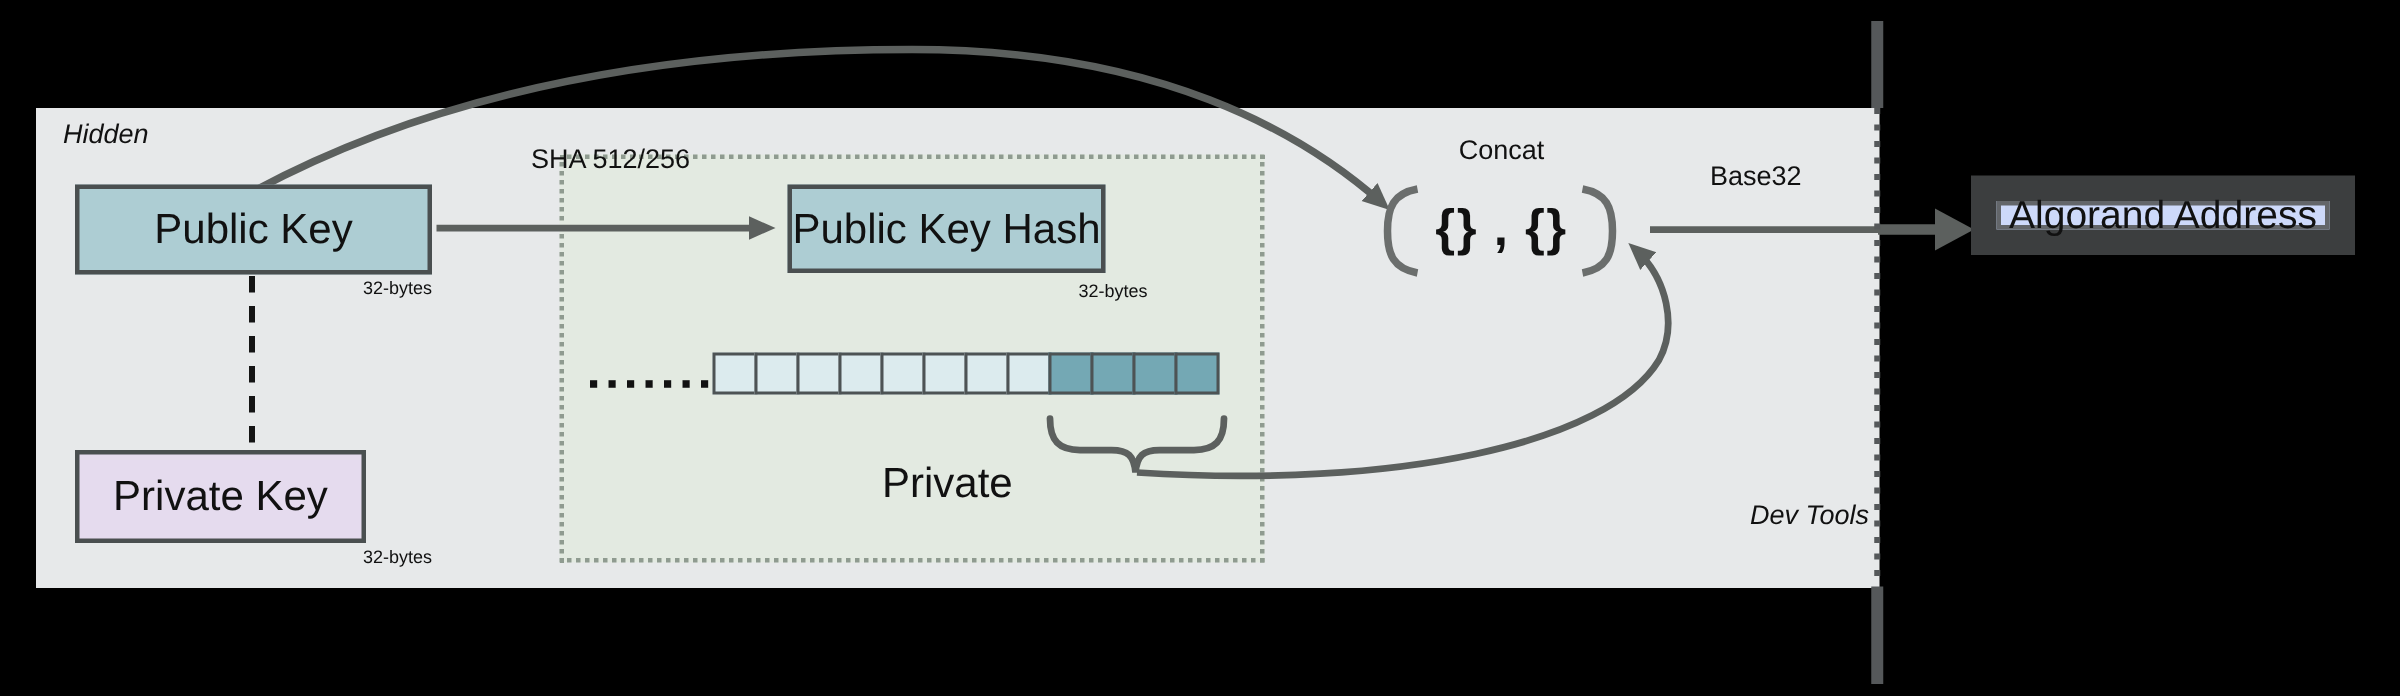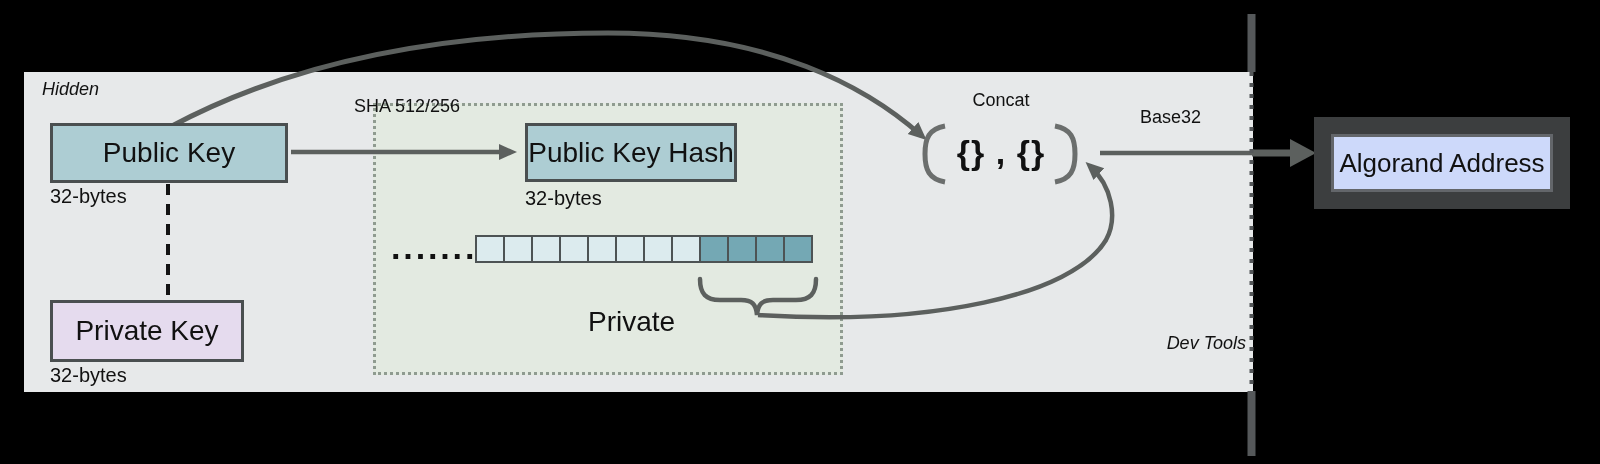--- a/index.html
+++ b/index.html
@@ -28,42 +28,42 @@
   .italic{font-style:italic;}
   .node{
     position:absolute;z-index:10;display:flex;align-items:center;justify-content:center;
     font-size:28px;box-sizing:border-box;
     border:3px solid var(--box-border,#4a4f50);
   }
   .key-fill{background:var(--key-box-fill,#adcdd3);}
   #public-key{left:50px;top:123px;width:238px;height:60px;}
   #private-key{left:50px;top:300px;width:194px;height:62px;background:var(--private-key-fill,#e5dbee);}
   #public-key-hash{left:525px;top:123px;width:212px;height:59px;}
-  .size-label{position:absolute;z-index:10;font-size:20px;text-align:left;}
+  .size-label{position:absolute;z-index:10;font-size:12px;text-align:right;}
   #pk-size{left:50px;top:185px;width:238px;}
   #prk-size{left:50px;top:364px;width:238px;}
   #pkh-size{left:525px;top:187px;width:240px;}
   #hidden-label{left:42px;top:79px;}
   #dev-tools-label{left:1100px;top:333px;width:146px;text-align:right;}
   #sha-label{left:324px;top:96px;width:166px;text-align:center;}
   #checksum-label{left:588px;top:306px;font-size:28px;}
   #concat-label{left:944px;top:90px;width:114px;text-align:center;}
   #concat-expression{left:940px;top:133px;width:122px;text-align:center;
     font-size:34px;font-weight:700;letter-spacing:1px;z-index:10;position:absolute;}
   #base32-label{left:1140px;top:107px;}
   #ellipsis{left:391px;top:237px;font-size:34px;font-weight:700;letter-spacing:1px;}
   .byte-array{position:absolute;left:475px;top:235px;display:flex;z-index:10;}
   .cell{
     width:30px;height:28px;box-sizing:border-box;margin-left:-2px;
     background:var(--cell-light,#dcebee);border:2px solid var(--cell-border,#4d5354);
   }
   .cell:first-child{margin-left:0;}
   .cell.dark{background:var(--cell-dark,#74a8b4);}
   .address-outer{
-    position:absolute;left:1314px;top:117px;width:256px;height:92px;
+    position:absolute;left:1314px;top:117px;width:256px;height:53px;
     background:var(--address-frame,#3c3e3f);z-index:10;display:flex;padding:17px;box-sizing:border-box;
   }
   .address-inner{
     flex:1;display:flex;align-items:center;justify-content:center;
     background:var(--address-fill,#cdd9fa);border:3px solid #63666a;
     font-size:26px;box-sizing:border-box;
   }
 </style>
 </head>
 <body>

